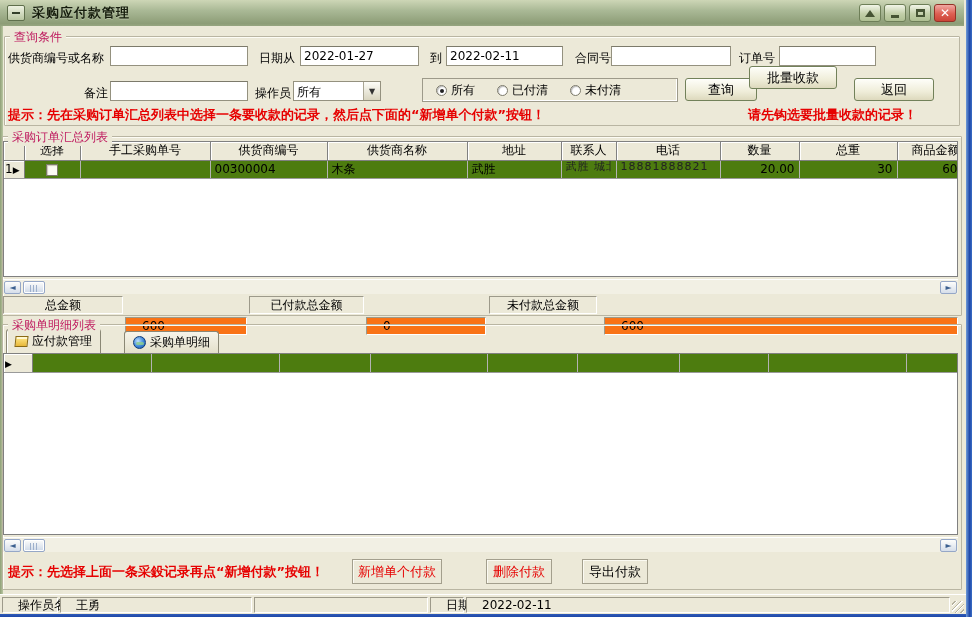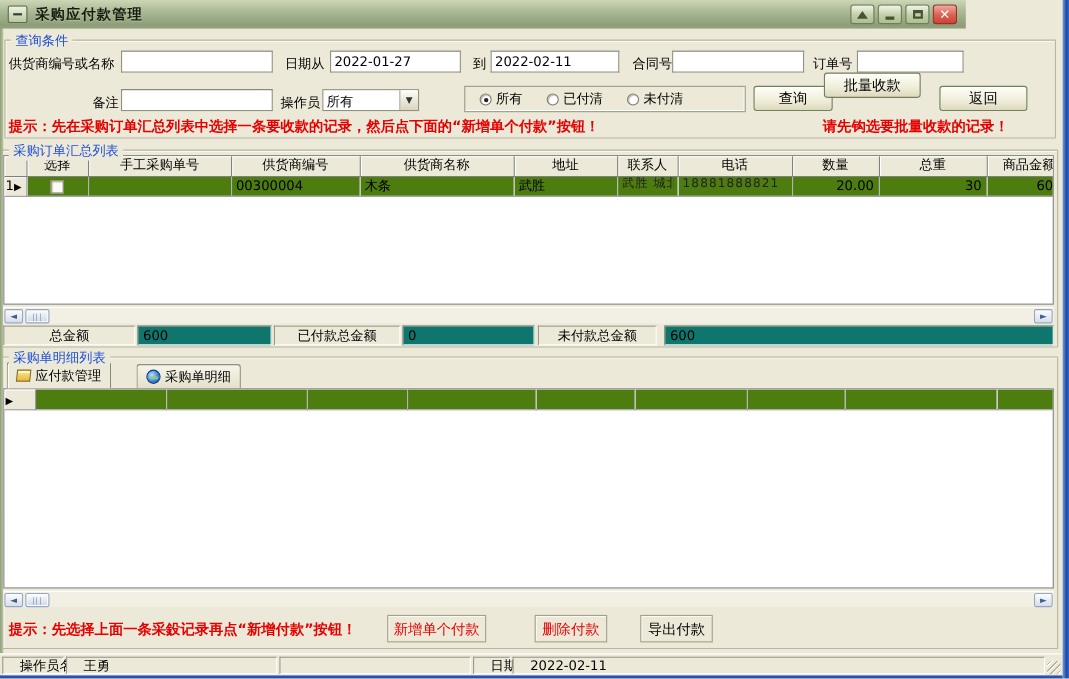--- a/index.html
+++ b/index.html
@@ -6,40 +6,40 @@
   html,body { width:972px; height:617px; }
   body { font-family:"DejaVu Sans","Liberation Sans",sans-serif; font-size:12px; color:#000; background:#ece9d8; }
   .win { position:relative; width:972px; height:617px; background:#ece9d8; overflow:hidden; }
 
   
   .edge-left  { position:absolute; left:0; top:0; width:3px; height:614px; background:linear-gradient(90deg,#8fa077,#b9c7a2); }
   .edge-right { position:absolute; left:966px; top:0; width:6px; height:617px; background:linear-gradient(90deg,#6f9bd8,#1f48a8 60%,#3a6ec5); }
   .edge-bottom{ position:absolute; left:0; top:614px; width:966px; height:3px; background:linear-gradient(180deg,#2f5bb8,#1f48a8); }
 
   
-  .titlebar { position:absolute; left:0; top:0; width:878px; height:26px;
+  .titlebar { position:absolute; left:0; top:0; width:964px; height:26px;
     background:linear-gradient(180deg,#cdd6b6 0%,#aab996 40%,#8d9d77 90%,#96a580 100%);
     display:flex; align-items:center; }
   .sysicon { position:absolute; left:7px; top:5px; width:18px; height:16px;
     background:linear-gradient(180deg,#eef2e2,#b9c7a2); border:1px solid #5f6f4c; border-radius:2px;
     display:flex; align-items:center; justify-content:center; }
   .sysicon .dash { width:8px; height:2px; background:#33402a; }
   .title { position:absolute; left:32px; top:4px; font-weight:bold; font-size:13px; color:#161d0d; letter-spacing:1px; text-shadow:0 1px 0 rgba(255,255,255,.25); }
   .winbtns { position:absolute; right:8px; top:4px; display:flex; gap:3px; }
   .wbtn { width:22px; height:18px; border:1px solid #6e7f58; border-radius:3px;
     background:linear-gradient(180deg,#f2f5e8,#c2cfa9 55%,#aebf92); display:flex; align-items:center; justify-content:center;
     font-size:10px; color:#3c4a2c; }
   .wbtn .tri { width:0; height:0; border-left:5px solid transparent; border-right:5px solid transparent; border-bottom:7px solid #465434; }
   .wbtn .minbar { width:8px; height:3px; background:#465434; margin-top:7px; }
   .wbtn .maxbox { width:9px; height:8px; border:2px solid #465434; border-top-width:3px; }
   .wbtn.close { background:linear-gradient(180deg,#f0a9a2,#dd5f52 55%,#cc4437); border-color:#933226; color:#fff; font-weight:bold; font-size:12px; }
 
   
   .gbox { position:absolute; border:1px solid #b9b5a2; border-radius:1px; box-shadow:inset 1px 1px 0 #fdfcf5; }
-  .gbl { position:absolute; background:#ece9d8; padding:0 4px; font-size:12px; color:#1d4ed8; z-index:3; }
+  .gbl { position:absolute; background:#ece9d8; padding:0 4px; font-size:12px; color:#be185d; z-index:3; }
 
   .lbl { position:absolute; white-space:nowrap; }
   .txt { position:absolute; height:20px; border:1px solid #94917f; border-top-color:#7c7a6b; background:#fff; font:12px "DejaVu Sans","Liberation Sans",sans-serif; padding:0 3px; }
 
   .combo { position:absolute; height:20px; border:1px solid #94917f; background:#fff; display:flex; }
   .combo-text { flex:1; padding:2px 3px; }
   .combo-btn { width:17px; background:linear-gradient(180deg,#fdfdf8,#d9d5c0); border-left:1px solid #a9a593; font-size:8px; color:#333;
     display:flex; align-items:center; justify-content:center; }
 
   .radiopanel { position:absolute; border:1px solid #9d9a8a; box-shadow:inset -1px -1px 0 #fff; display:flex; align-items:center; }
@@ -71,22 +71,22 @@
   .sbtn { position:absolute; top:1px; width:17px; height:13px; border:1px solid #95a7c7; border-radius:2px;
     background:linear-gradient(180deg,#fdfdfb,#d6deea); color:#3b5f8f; font-size:8px; display:flex; align-items:center; justify-content:center; }
   .sthumb { position:absolute; top:1px; width:22px; height:13px; border:1px solid #95a7c7; border-radius:2px;
     background:linear-gradient(180deg,#fdfdfb,#cdd8e8); box-shadow:inset 0 0 0 1px #fff; }
   .sthumb::after { content:""; display:block; margin:3px auto; width:8px; height:7px;
     background:repeating-linear-gradient(90deg,#9db0cc 0 1px,transparent 1px 3px); }
 
   
   .tpanel { position:absolute; height:18px; background:#ece9d8; border:1px solid #9d9a8a; border-right-color:#fff; border-bottom-color:#fff;
     display:flex; align-items:center; justify-content:center; font-size:12px; }
-  .tval { position:absolute; height:18px; background:#0f766e; border:1px solid #9d9a8a; border-right-color:#fff; border-bottom-color:#fff;
-    display:flex; align-items:center; padding:0 4px; font-size:12px; }
+  .tval { position:absolute; height:18px; background:#f97316; border:1px solid #9d9a8a; border-right-color:#fff; border-bottom-color:#fff;
+    display:flex; align-items:center; padding:0 16px; font-size:12px;margin-top:21px; }
 
   
   .tab { position:absolute; display:flex; align-items:center; gap:4px; padding:0 8px; font-size:12px;
     border:1px solid #8a8775; border-bottom:none; border-radius:3px 3px 0 0; background:linear-gradient(180deg,#f6f4ea,#e4e0cb); }
   .tab.active { background:#ece9d8; box-shadow:inset 1px 1px 0 #fff; z-index:2; }
   .ico-pay { width:13px; height:11px; background:linear-gradient(180deg,#ffe98a,#e8b83a); border:1px solid #8a6a14; box-shadow:inset 0 2px 0 #fff8d0; transform:skewX(-6deg); }
   .ico-globe { width:13px; height:13px; border-radius:50%; background:radial-gradient(circle at 4px 4px,#bfe0ff,#3d86d8 55%,#144f9e); border:1px solid #0d3a77; position:relative; }
   .ico-globe::after { content:""; position:absolute; left:2px; top:5px; width:8px; height:3px; background:#8fd08a; border-radius:2px; opacity:.8; }
 
   .flatbtn { position:absolute; background:#ece9d8; border:1px solid #a39f8d; box-shadow:inset 1px 1px 0 #fbfaf2; display:flex; align-items:center; justify-content:center; font-size:13px; }

